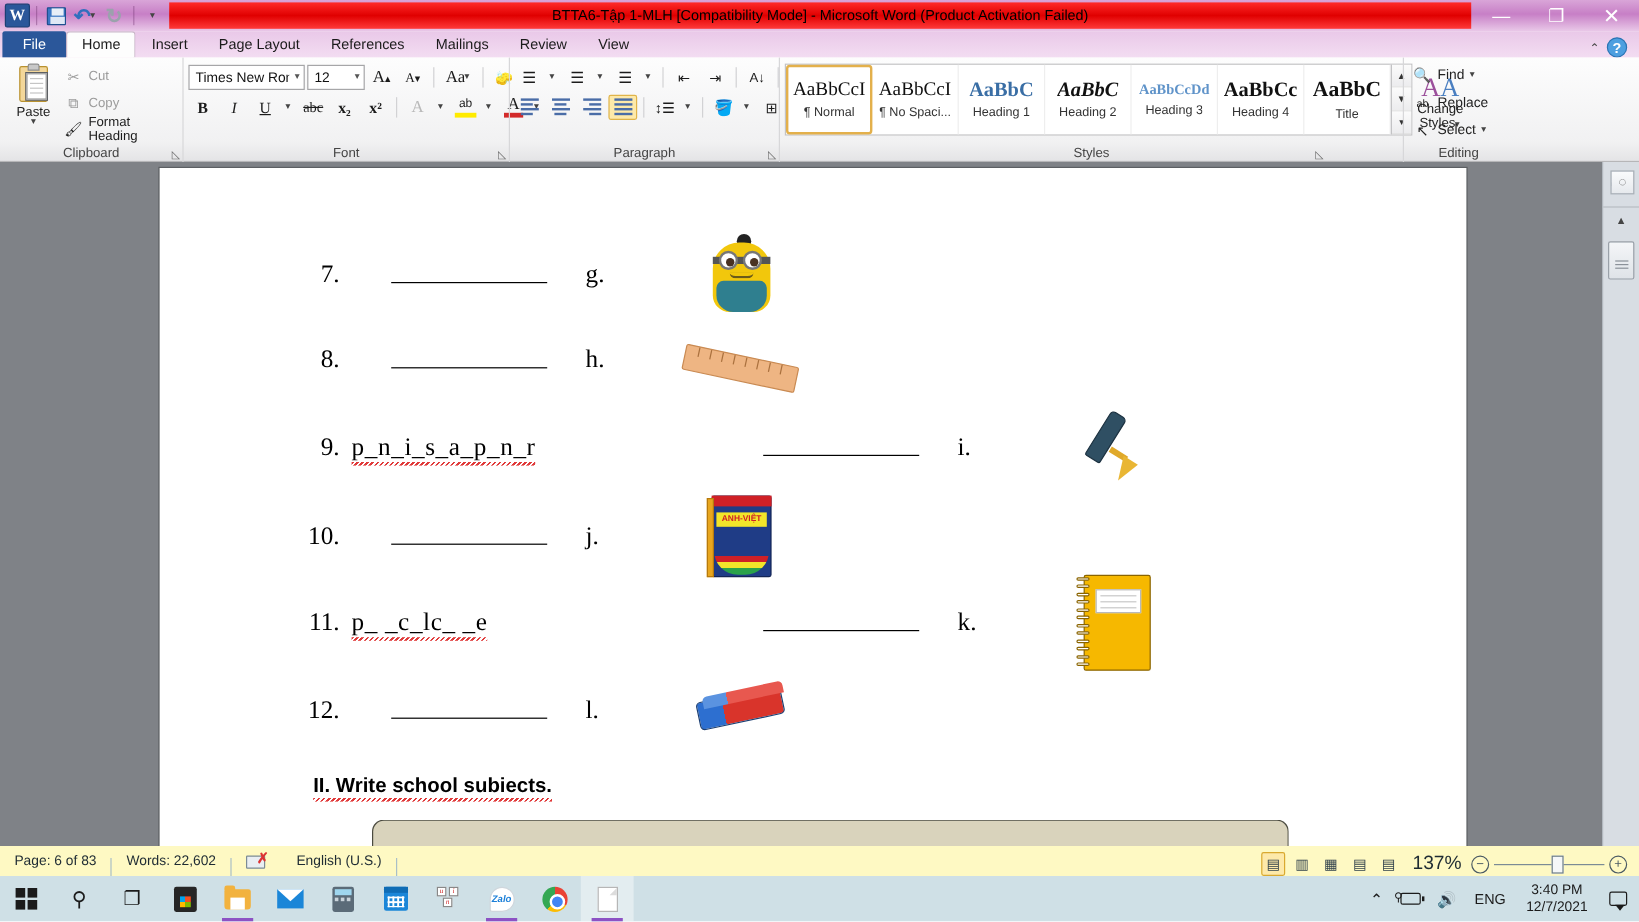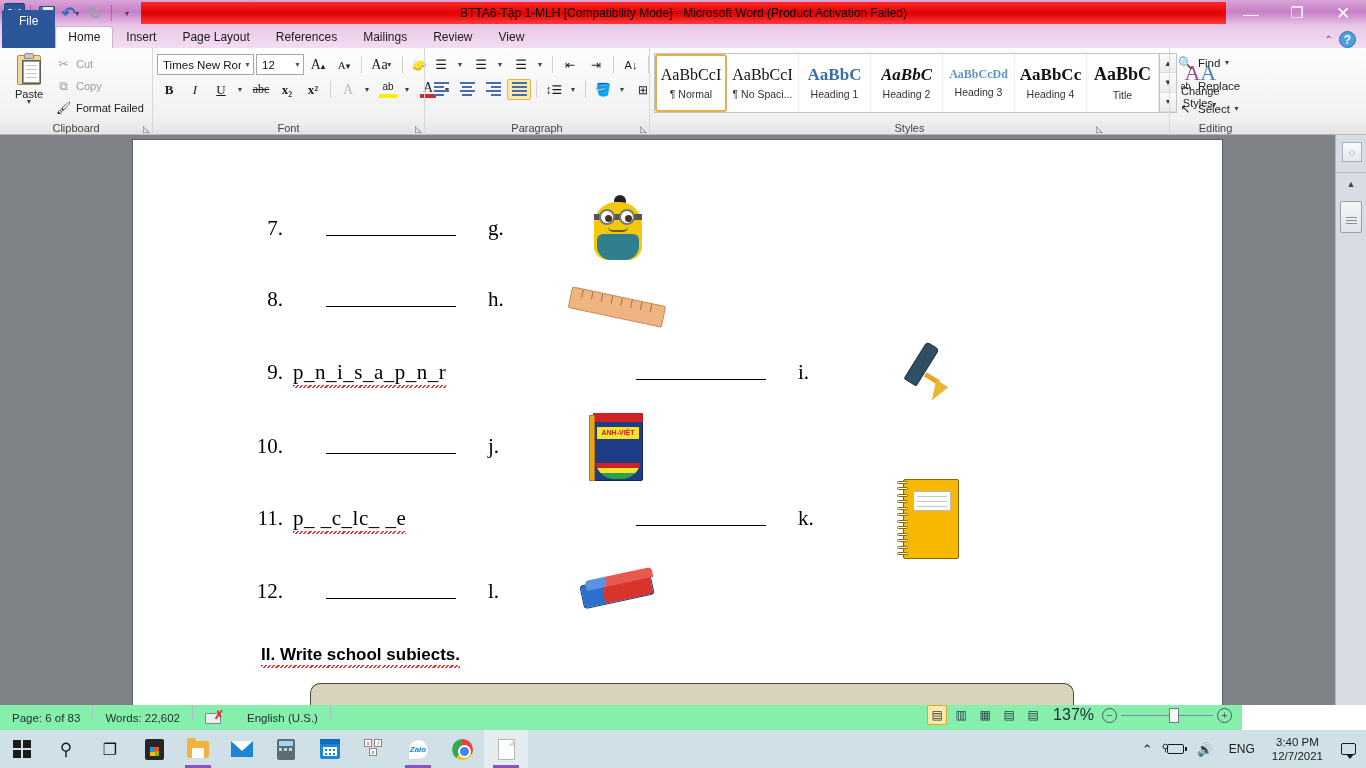--- a/index.html
+++ b/index.html
@@ -56,21 +56,21 @@
   .wc.close { font-size: 17px; }
 
   
   .tabstrip {
     position: absolute; left: 0; top: 26px; width: 1366px; height: 22px;
     background: linear-gradient(180deg,#e9c8e8 0%,#f3ddf2 100%);
     display: flex; align-items: flex-end; font-size: 12px;
   }
   .tab { padding: 3px 13px 4px; color: #1b1b1b; cursor: default; }
   .tab.file {
-    background: #2b579a; color: #fff; padding: 4px 17px 20px;
+    background: #2b579a; color: #fff; padding: 4px 17px 4px;
     margin-left: 2px; border-radius: 2px 2px 0 0;
   }
   .tab.active {
     background: #fdfdfd; border: 1px solid #c9b6c8; border-bottom: none;
     border-radius: 3px 3px 0 0; padding: 3px 12px 4px;
   }
   .tabstrip-right {
     margin-left: auto; display: flex; align-items: center; gap: 6px; padding-right: 10px;
   }
   .chevron-up { font-size: 10px; color: #4a4a4a; }
@@ -297,22 +297,22 @@
   }
   .vs-thumb i { display:block; width:11px; height:1px; background:#8a9199; box-shadow:0 3px 0 #8a9199, 0 6px 0 #8a9199; }
   .selectbrowse {
     position:absolute; right:4px; top:142px; width:20px; height:20px;
     border:1px solid #a9b0b7; background:linear-gradient(180deg,#fafbfc,#e6e9ed);
     display:flex; align-items:center; justify-content:center; font-size:11px; color:#3b3b3b;
   }
 
   
   .statusbar {
-    position: absolute; left: 0; top: 705px; width: 1242px; height: 25px;
-    background: #86efac; display: flex; align-items: flex-start;
+    position: absolute; left: 0; top: 705px; width: 1366px; height: 25px;
+    background: #fef9c3; display: flex; align-items: flex-end;
     font-size: 11.5px; color: #1e2b33;
   }
   .sb-item { padding: 0 12px; height: 25px; display:flex; align-items:center; gap:6px; }
   .sb-div { width:1px; height:15px; background:#a9bfc7; }
   .spellico { position: relative; width: 18px; height: 14px; }
   .spellico .bk { position:absolute; left:0; top:2px; width:16px; height:11px; background:#e9eef2; border:1px solid #7b8b95; border-radius:1px; }
   .spellico .x { position:absolute; right:-1px; top:-2px; color:#d33; font-size:12px; font-weight:bold; line-height:1; }
   .sb-right { margin-left: auto; display:flex; align-items:center; gap:0; padding-right:10px; }
   .viewbtn { width:20px; height:20px; display:flex; align-items:center; justify-content:center; font-size:12px; color:#31424c; margin:0 2px; }
   .viewbtn.on { background:#fde9a9; border:1px solid #d9a92f; border-radius:2px; }
@@ -453,21 +453,21 @@
           <div class="clip-item">
             <span class="mini">✂</span>
             <span>Cut</span>
           </div>
           <div class="clip-item">
             <span class="mini">⧉</span>
             <span>Copy</span>
           </div>
           <div class="clip-item enabled">
             <span class="mini">🖌</span>
-            <span>Format Failed</span>
+            <span>Format Heading</span>
           </div>
         </div>
       </div>
       <div class="grp-label">Clipboard</div>
       <div class="dlg">◺</div>
     </div>
 
     <div class="grp fontgrp">
       <div class="grp-body">
         <div class="fg-rows">

